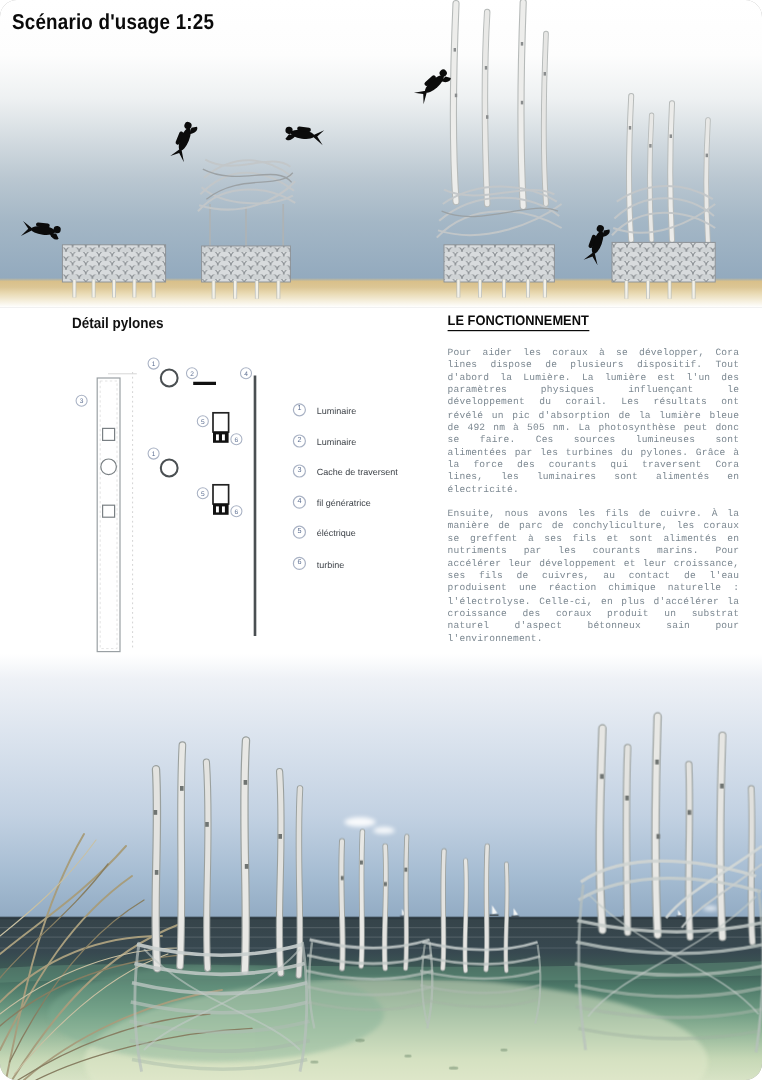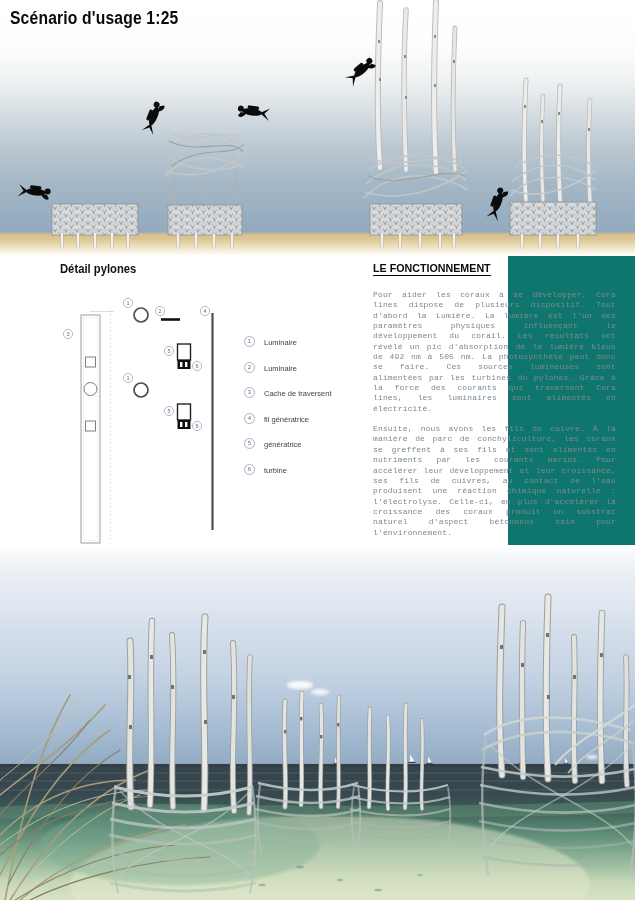--- a/index.html
+++ b/index.html
@@ -1,28 +1,28 @@
 <!DOCTYPE html>
 <html><head>
 <meta charset="utf-8">
 <style>
   html,body{margin:0;padding:0;background:#ffffff;}
-  .board{position:relative;width:635px;height:900px;overflow:hidden;background:#0f766e;
-         font-family:"Liberation Sans",sans-serif;}
+  .board{position:relative;width:635px;height:900px;overflow:hidden;background:#a3a3a3;
+         font-family:"Liberation Sans",sans-serif;border-radius:14px;}
   
   .top-panel{position:absolute;left:0;top:0;width:635px;height:256px;
     background:linear-gradient(to bottom,
       #ffffff 0%, #fdfdfd 18%, #eef1f2 32%, #d4dce1 45%,
       #bac7d1 58%, #a4b7c6 72%, #97adc0 86%, #93aabe 90.5%,
       #d9c08a 91.6%, #dcc695 93.5%, #e9dab3 95.5%, #f5efdd 98%, #ffffff 100%);}
   .page-title{position:absolute;left:10px;top:8px;font-size:18px;font-weight:bold;
     color:#0a0a0a;letter-spacing:.2px;transform:scaleX(.87);transform-origin:0 50%;white-space:nowrap;}
   .top-art{position:absolute;left:0;top:0;}
   
-  .mid-panel{position:absolute;left:0;top:256px;width:508px;height:290px;background:#ffffff;}
+  .mid-panel{position:absolute;left:0;top:256px;width:635px;height:290px;background:#ffffff;}
   .detail-title{position:absolute;left:60px;top:6px;font-size:12.5px;font-weight:bold;color:#111;
     transform:scaleX(.9);transform-origin:0 50%;white-space:nowrap;}
   .diagram{position:absolute;left:55px;top:40px;}
   .legend{position:absolute;left:244px;top:80px;}
   .legend-row{display:flex;align-items:flex-end;margin-bottom:14.5px;}
   .legend-num{width:9px;height:9px;border:1px solid #a9b2c4;border-radius:50%;
     font-size:6px;line-height:9px;text-align:center;color:#5d6f92;flex:0 0 auto;}
   .legend-label{font-size:7.5px;color:#3e4349;margin-left:9px;white-space:nowrap;}
   .fonct-col{position:absolute;left:373px;top:2px;width:243px;}
   .fonct-title{display:inline-block;font-size:11.5px;font-weight:bold;color:#0a0a0a;
@@ -263,21 +263,21 @@
       <div class="legend-row">
         <span class="legend-num">3</span>
         <span class="legend-label">Cache de traversent</span>
       </div>
       <div class="legend-row">
         <span class="legend-num">4</span>
         <span class="legend-label">fil génératrice</span>
       </div>
       <div class="legend-row">
         <span class="legend-num">5</span>
-        <span class="legend-label">génératrice</span>
+        <span class="legend-label">éléctrique</span>
       </div>
       <div class="legend-row">
         <span class="legend-num">6</span>
         <span class="legend-label">turbine</span>
       </div>
     </div>
 
     <div class="fonct-col">
       <h2 class="fonct-title">LE FONCTIONNEMENT</h2>
       <p class="fonct-p">Pour aider les coraux à se développer, Cora lines dispose de plusieurs dispositif. Tout d'abord la Lumière. La lumière est l'un des paramètres physiques influençant le développement du corail. Les résultats ont révélé un pic d'absorption de la lumière bleue de 492 nm à 505 nm. La photosynthèse peut donc se faire. Ces sources lumineuses sont alimentées par les turbines du pylones. Grâce à la force des courants qui traversent Cora lines, les luminaires sont alimentés en électricité.</p>

